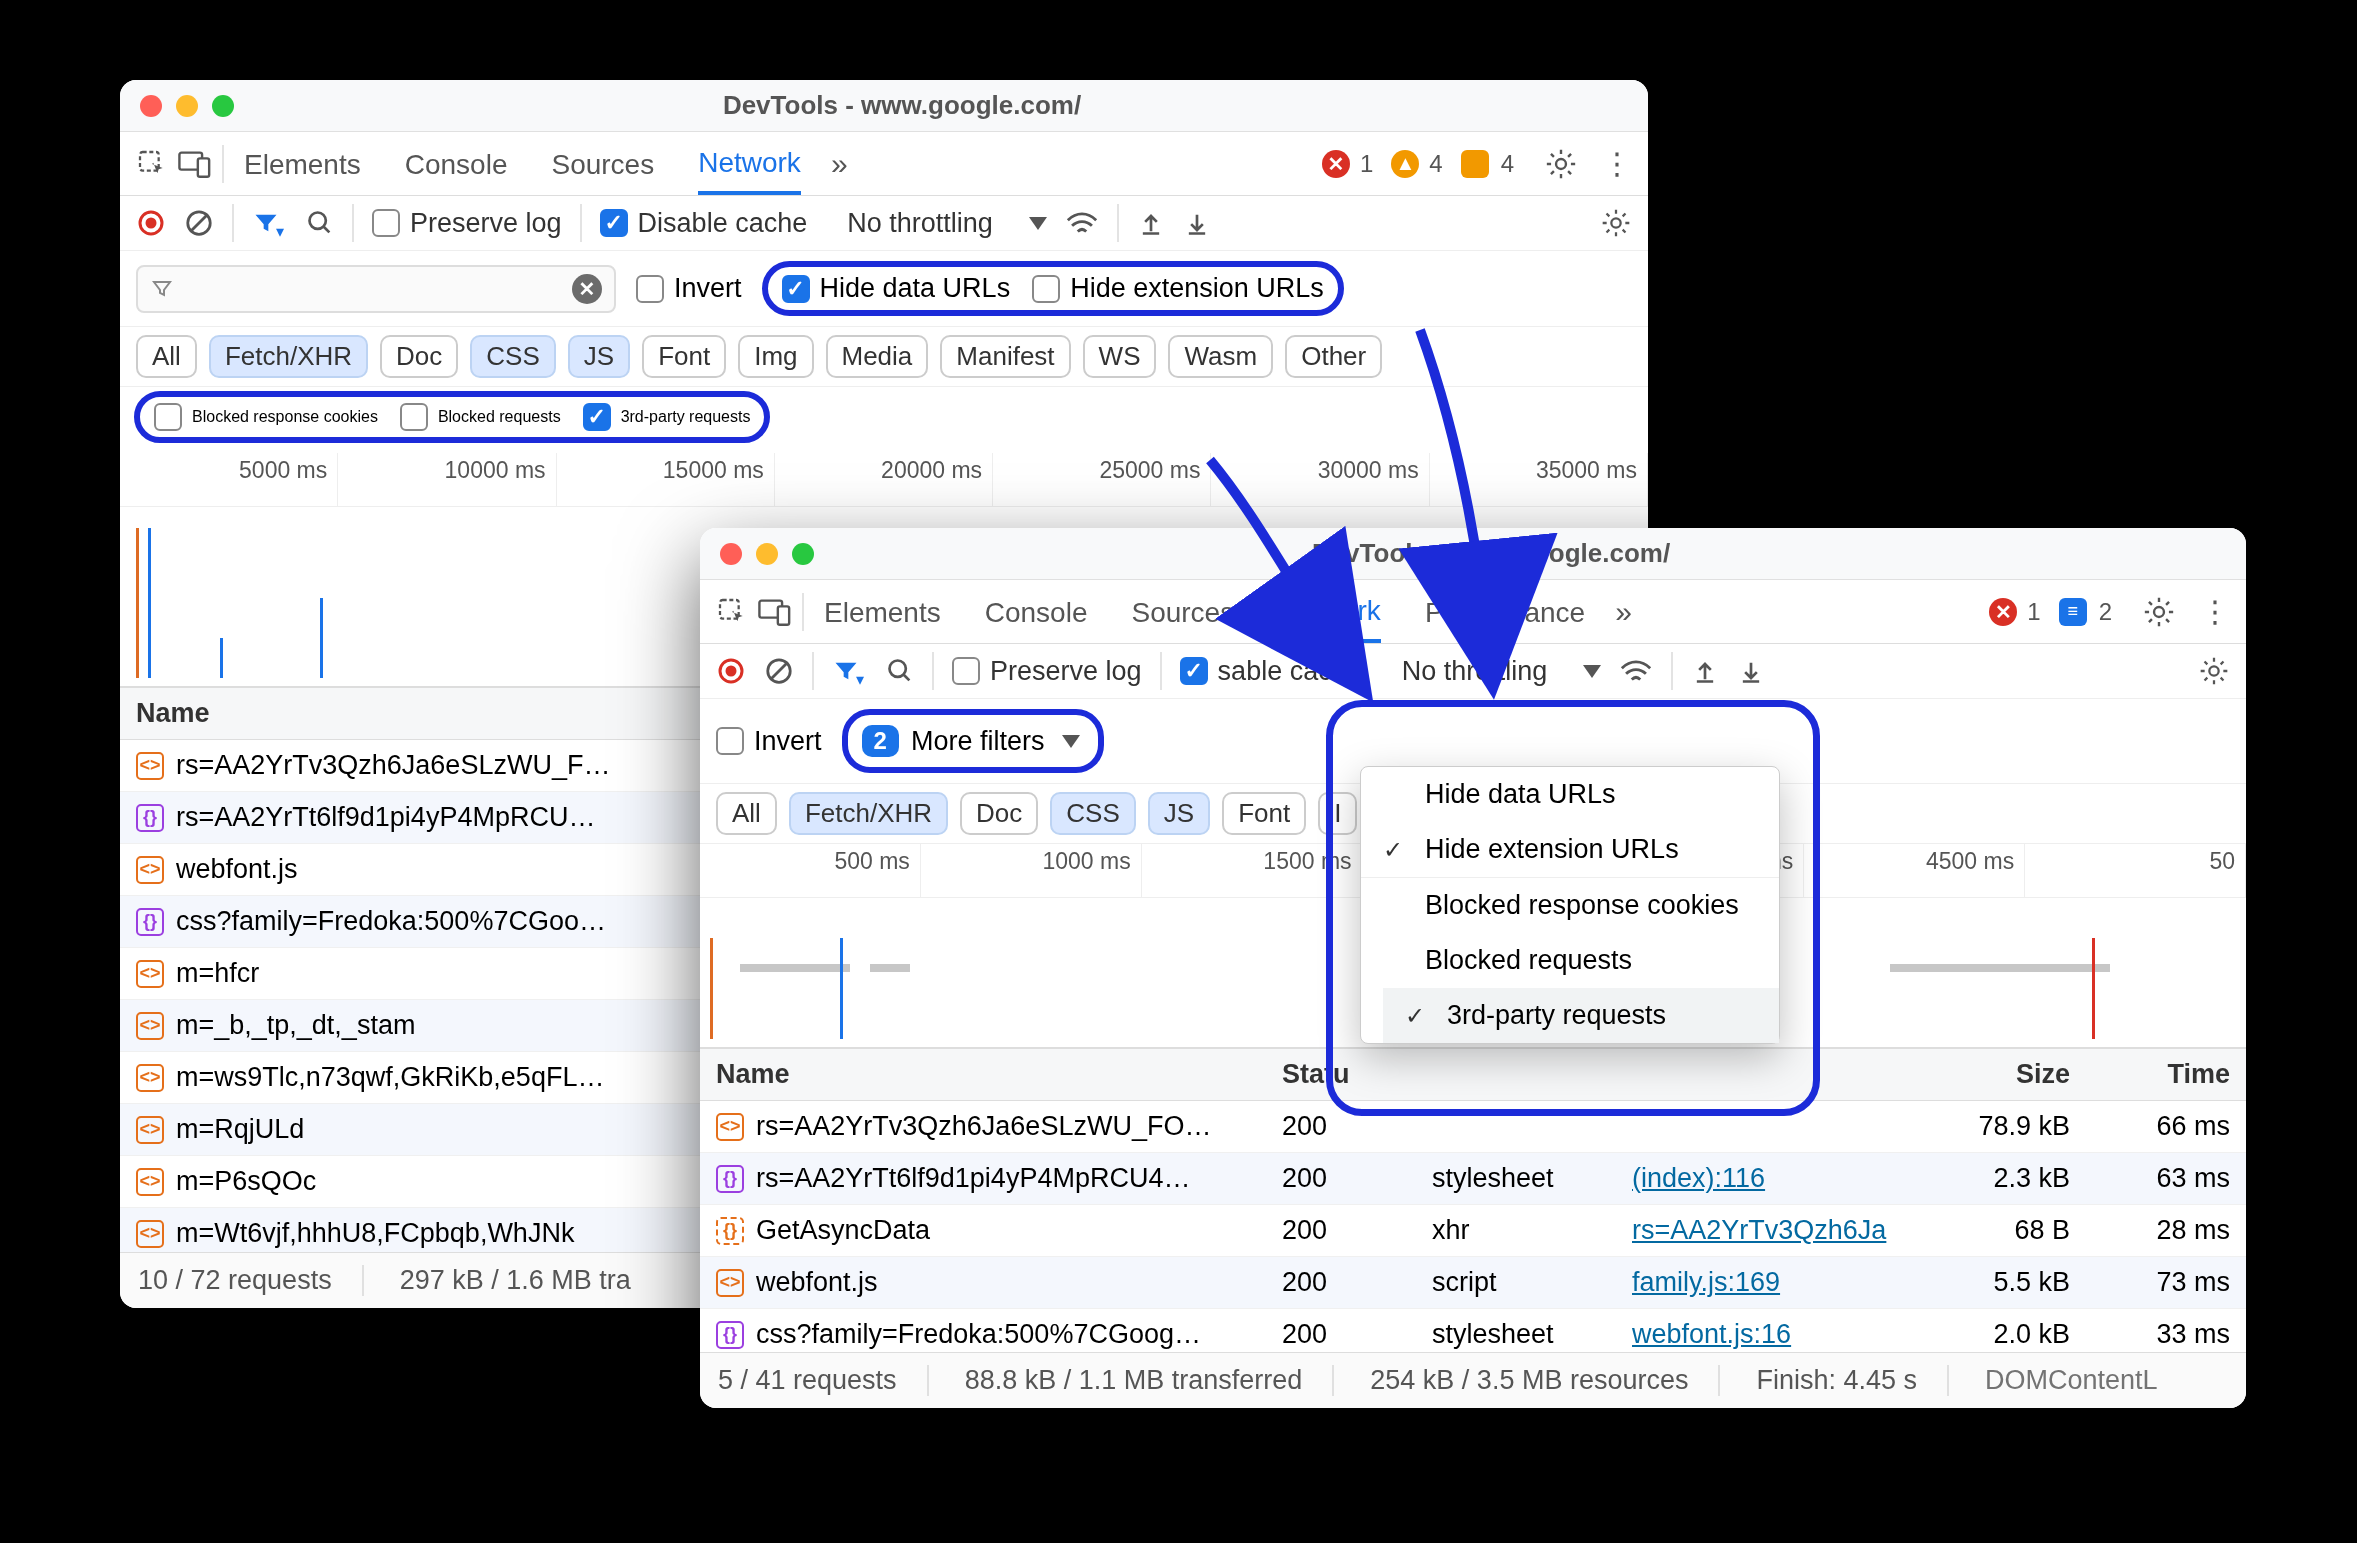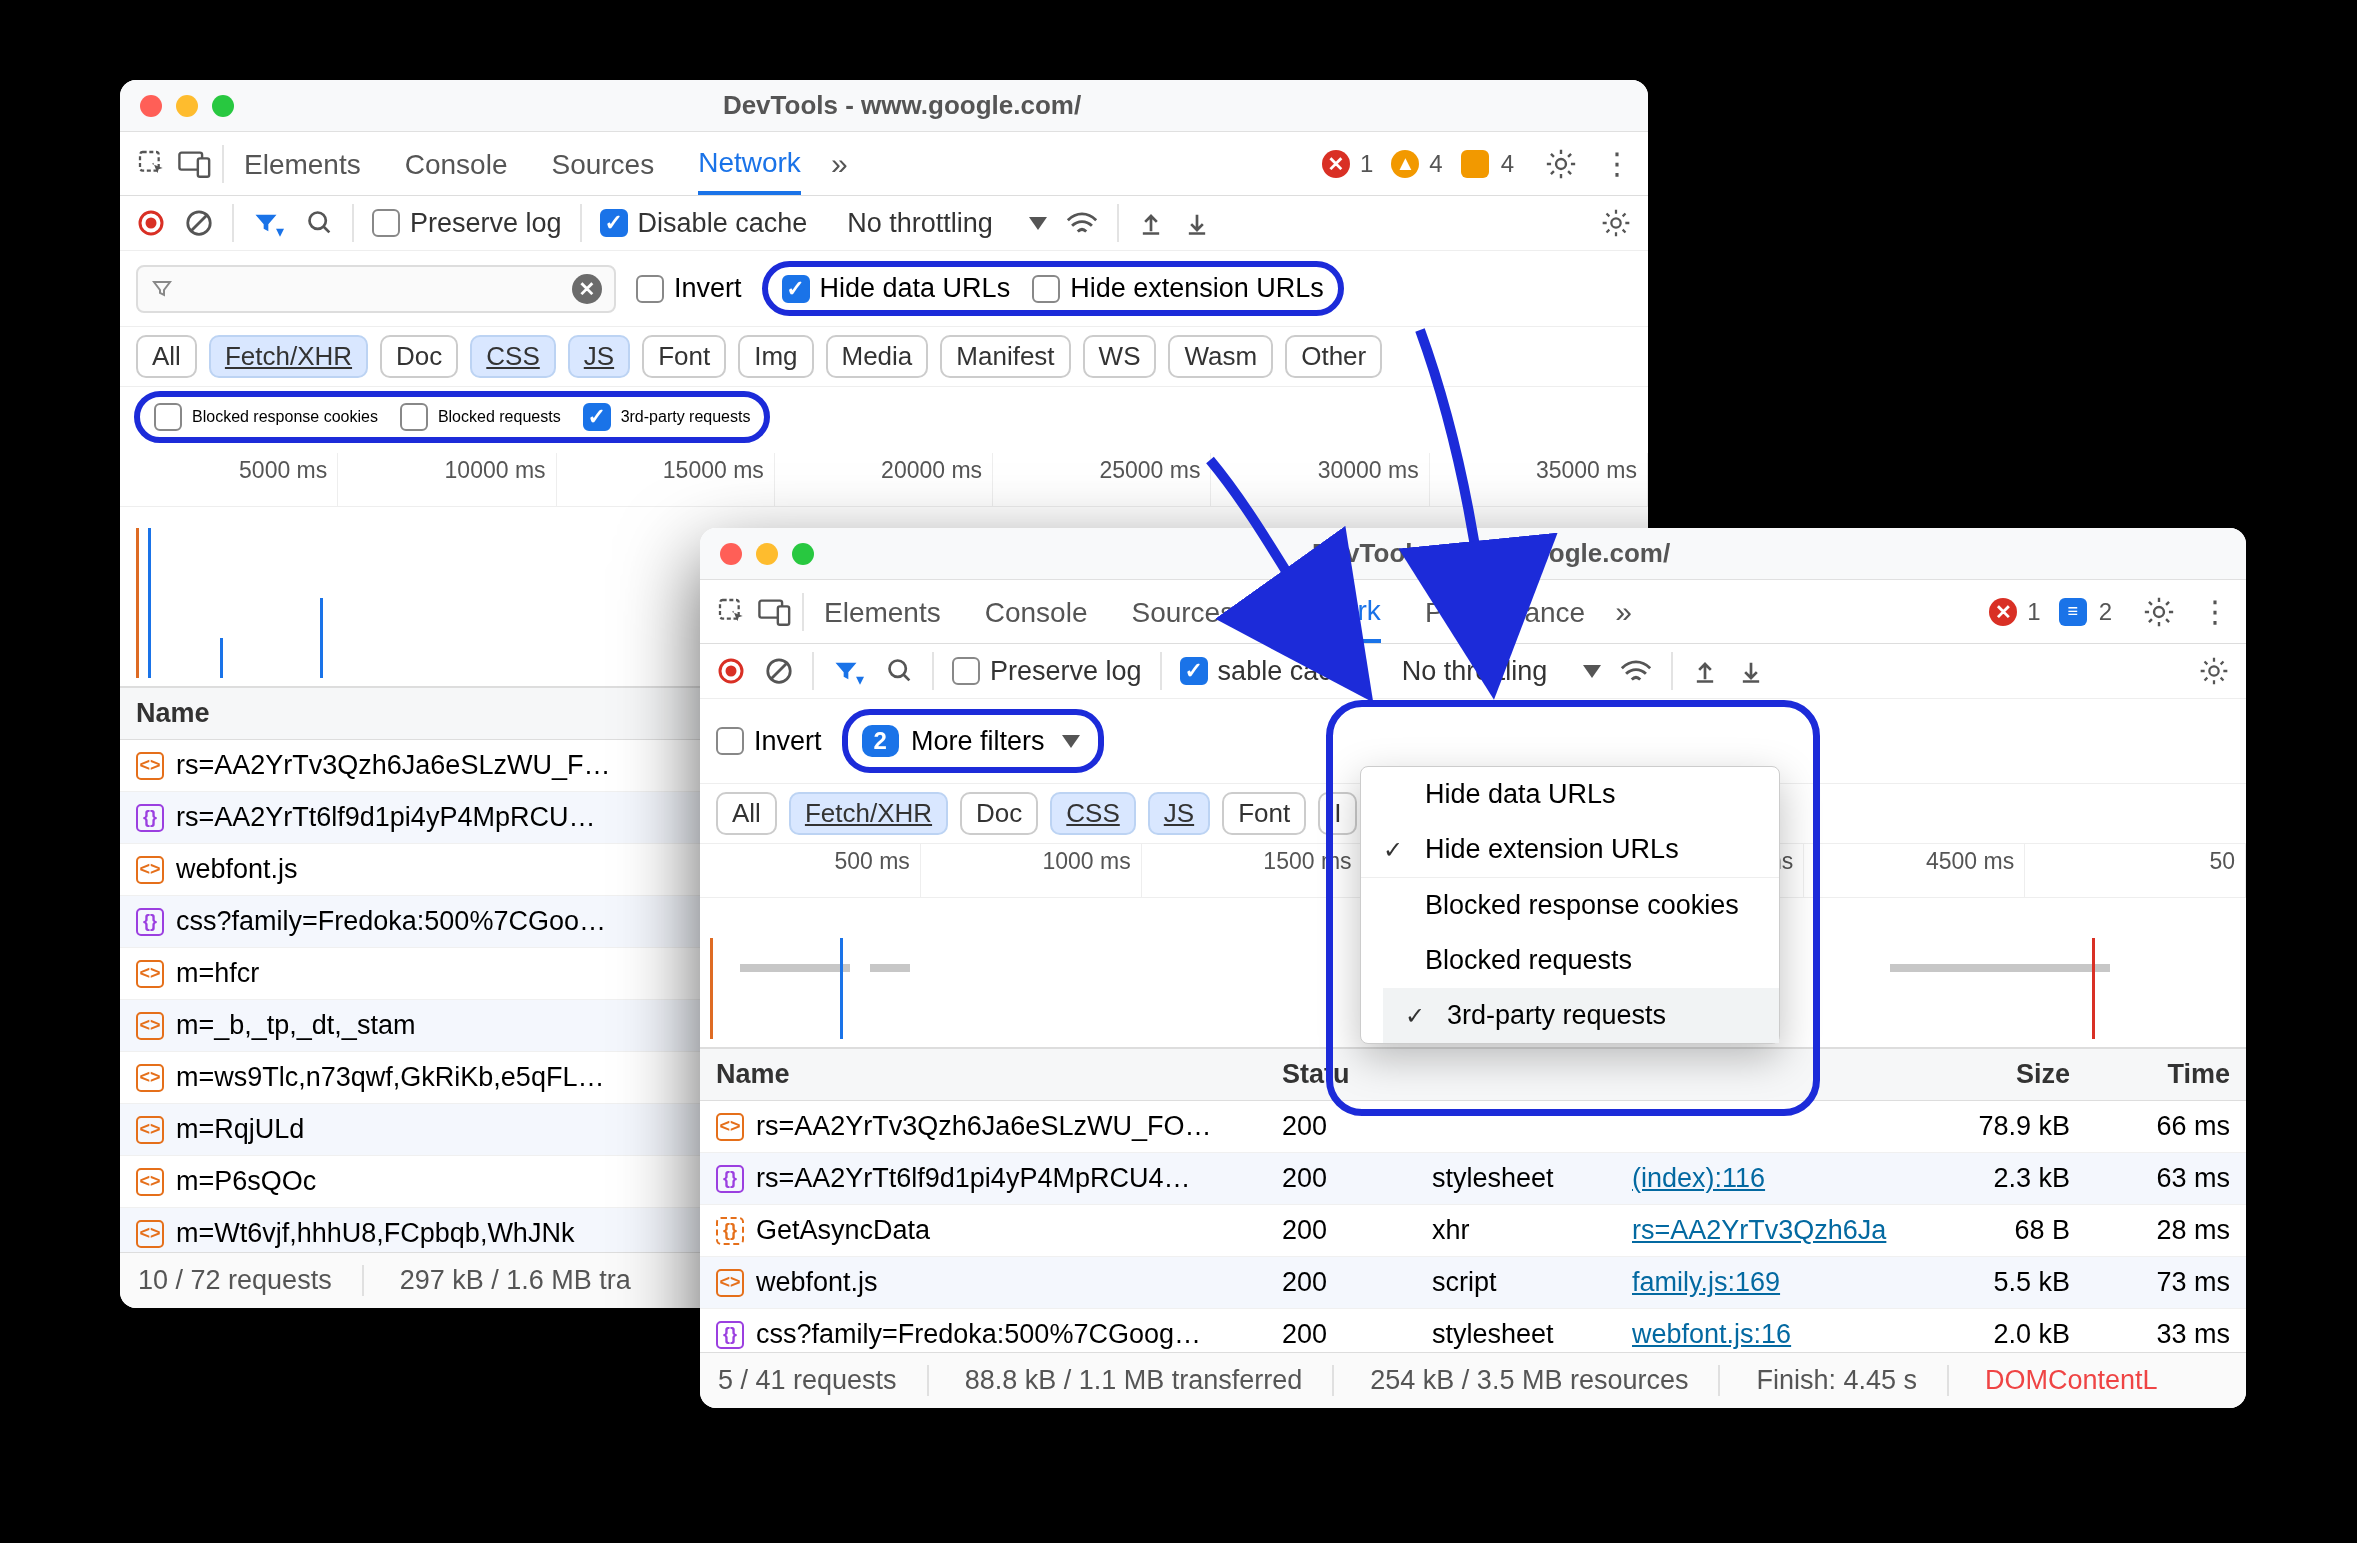--- a/index.html
+++ b/index.html
@@ -42,21 +42,21 @@
   .tri { width:0;height:0;border-left:9px solid transparent;border-right:9px solid transparent;border-top:13px solid #555; }
   .sep { width:2px; height:38px; background:#e3e3e3; }
 
   .filterbar { display:flex; align-items:center; gap:20px; padding:10px 16px; border-bottom:1px solid #eee; font-size:27px; }
   .filterbox { display:flex; align-items:center; gap:14px; border:2px solid #ddd; border-radius:8px; padding:6px 12px; width:480px; height:48px; background:#fafafa;}
   .filterbox input { border:none; outline:none; background:transparent; font-size:26px; flex:1; }
   .clearx { width:30px;height:30px;border-radius:50%;background:#6b6b6b;color:#fff;display:flex;align-items:center;justify-content:center;font-size:20px; font-weight:700;}
 
   .chipbar { display:flex; align-items:center; gap:12px; padding:8px 16px; border-bottom:1px solid #eee; flex-wrap:wrap;}
   .chip { font-size:26px; padding:4px 14px; border:2px solid #ccc; border-radius:10px; background:#fff; color:#333; cursor:pointer;}
-  .chip.active { background:#d9e7ff; border-color:#bcd3f3;text-decoration:underline; }
+  .chip.active { background:#d9e7ff; border-color:#bcd3f3; }
 
   .hl { border:6px solid #1c2bd9; border-radius:28px; padding:6px 14px; display:inline-flex; align-items:center; gap:22px; }
   .hl-row { margin:4px 14px 10px; }
 
   
   .timeline { position:relative; height:54px; border-bottom:1px solid #eee; }
   .tticks { position:absolute; inset:0; display:flex; }
   .ttick { flex:1; font-size:23px; color:#555; text-align:right; padding:4px 10px 0 0; border-right:1px solid #eee;}
   .wave { position:relative; height:180px; border-bottom:1px solid #ddd; }
   .wave .bar { position:absolute; bottom:8px; width:3px; background:#1a73e8; }
@@ -74,21 +74,21 @@
 
   
   .ric { width:28px; height:28px; flex:0 0 28px; border:2.5px solid; border-radius:5px; display:inline-flex; align-items:center; justify-content:center; font-size:18px; font-weight:800;}
   .ric.js { color:#e56f1a; border-color:#e56f1a;}
   .ric.css { color:#9b3fe0; border-color:#9b3fe0;}
   .ric.xhr{ color:#e56f1a; border-color:#e56f1a; border-style:dashed;}
 
   
   .status { display:flex; gap:36px; padding:12px 18px; font-size:27px; color:#555; border-top:1px solid #ddd; background:#fafafa; white-space:nowrap; position:absolute; bottom:0; left:0; right:0;}
   .status .seg { border-right:2px solid #e0e0e0; padding-right:30px;}
-  .status .link { color:#ef4444; }
+  .status .link { color:#737373; }
 
   
   .dropdown { position:absolute; background:#fff; border:1px solid #ccc; border-radius:8px; box-shadow:0 14px 40px rgba(0,0,0,.25); width:420px; z-index:5;}
   .dropdown .ditem { display:flex; align-items:center; gap:18px; font-size:27px; padding:12px 22px 12px 18px; }
   .dropdown .ditem.sel { background:#f1f3f4;}
   .dropdown hr { border:none; border-top:1px solid #eee; }
   .dropdown .ck { width:28px; text-align:center; color:#333; font-size:24px;}
 
   
   .mf { display:inline-flex; align-items:center; gap:12px; font-size:27px; cursor:pointer;}

